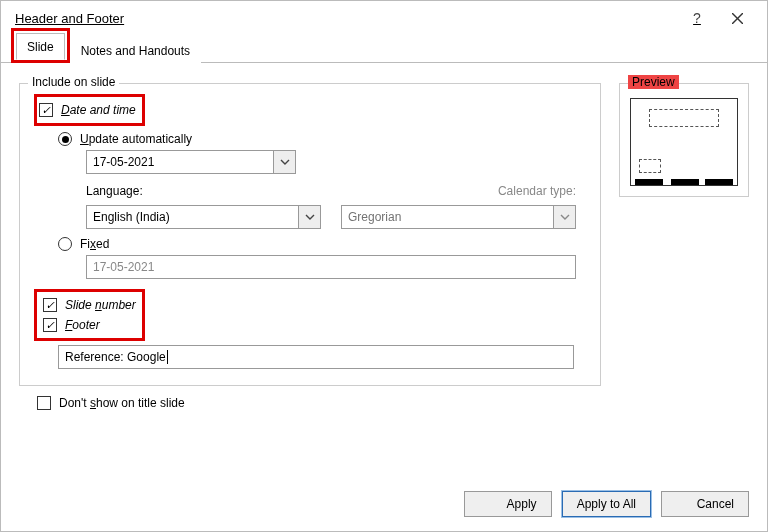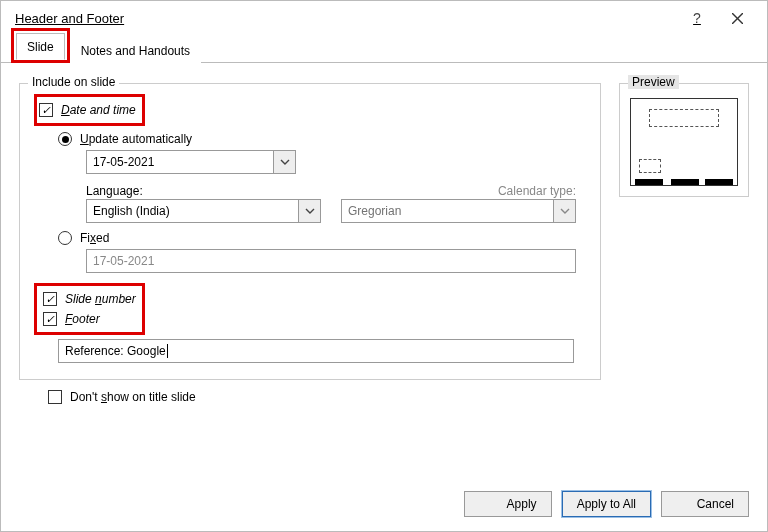--- a/index.html
+++ b/index.html
@@ -29,35 +29,35 @@
   .combo .arrow svg { width:10px; height:6px; }
   .field { height:24px; border:1px solid #999; background:#fff; padding:0 6px; display:flex; align-items:center; }
   .field.disabled { color:#888; background:#fff; }
   .lbl { display:inline; }
   .lbl .firstletter { text-decoration: underline; }
   .indent0 { margin-left: 0; font-style: italic; }
   .indent1 { margin-left: 24px; }
   .indent2 { margin-left: 52px; }
   .col2 { display:flex; gap:20px; }
   .col2 > div { flex:1; }
-  .small-lbl { margin-bottom:1px; display:block; }
+  .small-lbl { margin-bottom:7px; display:block; }
   .disabled-text { color:#888;text-align:right; }
   .red-highlight { border:3px solid #d00; padding:1px 2px; }
   .red-highlight-box { border:3px solid #d00; }
   .preview-box { border:1px solid #ccc; padding:8px 10px 10px 10px; margin-top:8px; position:relative; }
-  .preview-box .legend { position:absolute; top:-9px; left:8px; background:#e5e5e5; padding:0 4px; }
+  .preview-box .legend { position:absolute; top:-9px; left:8px; background:#ef4444; padding:0 4px; }
   .slide-preview { width:100%; height:88px; border:1px solid #333; margin-top:6px; position:relative; background:#fff; }
   .slide-preview .dashed { position:absolute; border:1px dashed #555; }
   .slide-preview .title-ph { top:10px; left:18px; right:18px; height:18px; }
   .slide-preview .small1 { left:8px; bottom:12px; width:22px; height:14px; }
   .slide-preview .marker { position:absolute; bottom:0; background:#000; height:6px; }
   .slide-preview .m1 { left:4px; width:28px; }
   .slide-preview .m2 { left:40px; width:28px; }
   .slide-preview .m3 { right:4px; width:28px; }
-  .below-group { margin:10px 0 0 29px; }
+  .below-group { margin:10px 0 0 18px; }
   .footerbtns { position:absolute; right:18px; bottom:14px; display:flex; gap:10px; }
   .btn { min-width:88px; height:26px; border:1px solid #999; background:#efefef; display:flex; align-items:center; justify-content:flex-end; padding:4px 14px; }
   .btn.primary { border:1px solid #2a6bb3; outline:1px solid #9bc0e6; }
   .cursor { display:inline-block; width:1px; height:14px; background:#000; vertical-align:middle; margin-left:1px; }
 </style>
 </head>
 <body>
 
 <div class="dialog">
 

